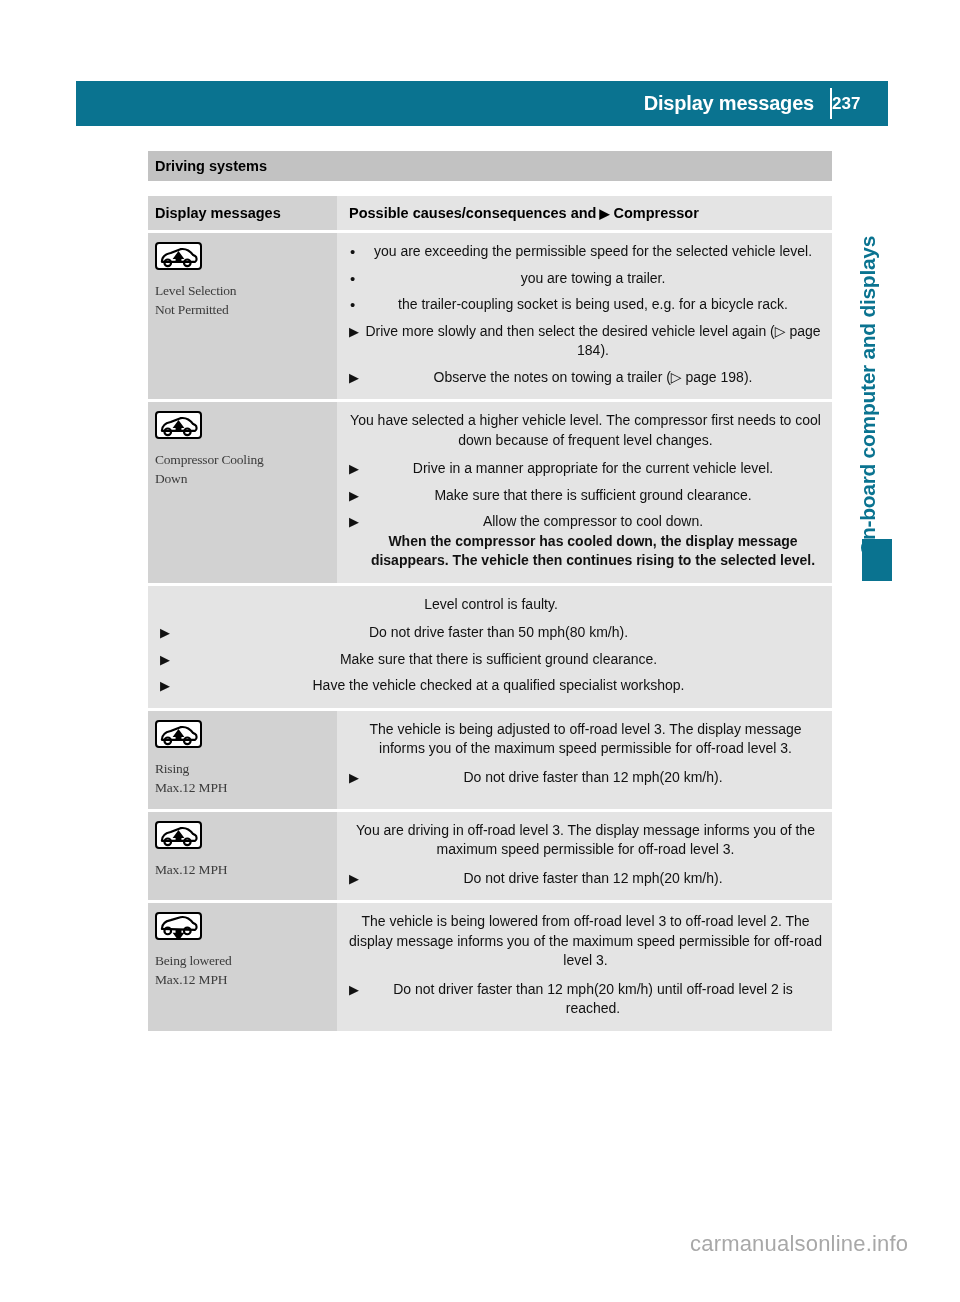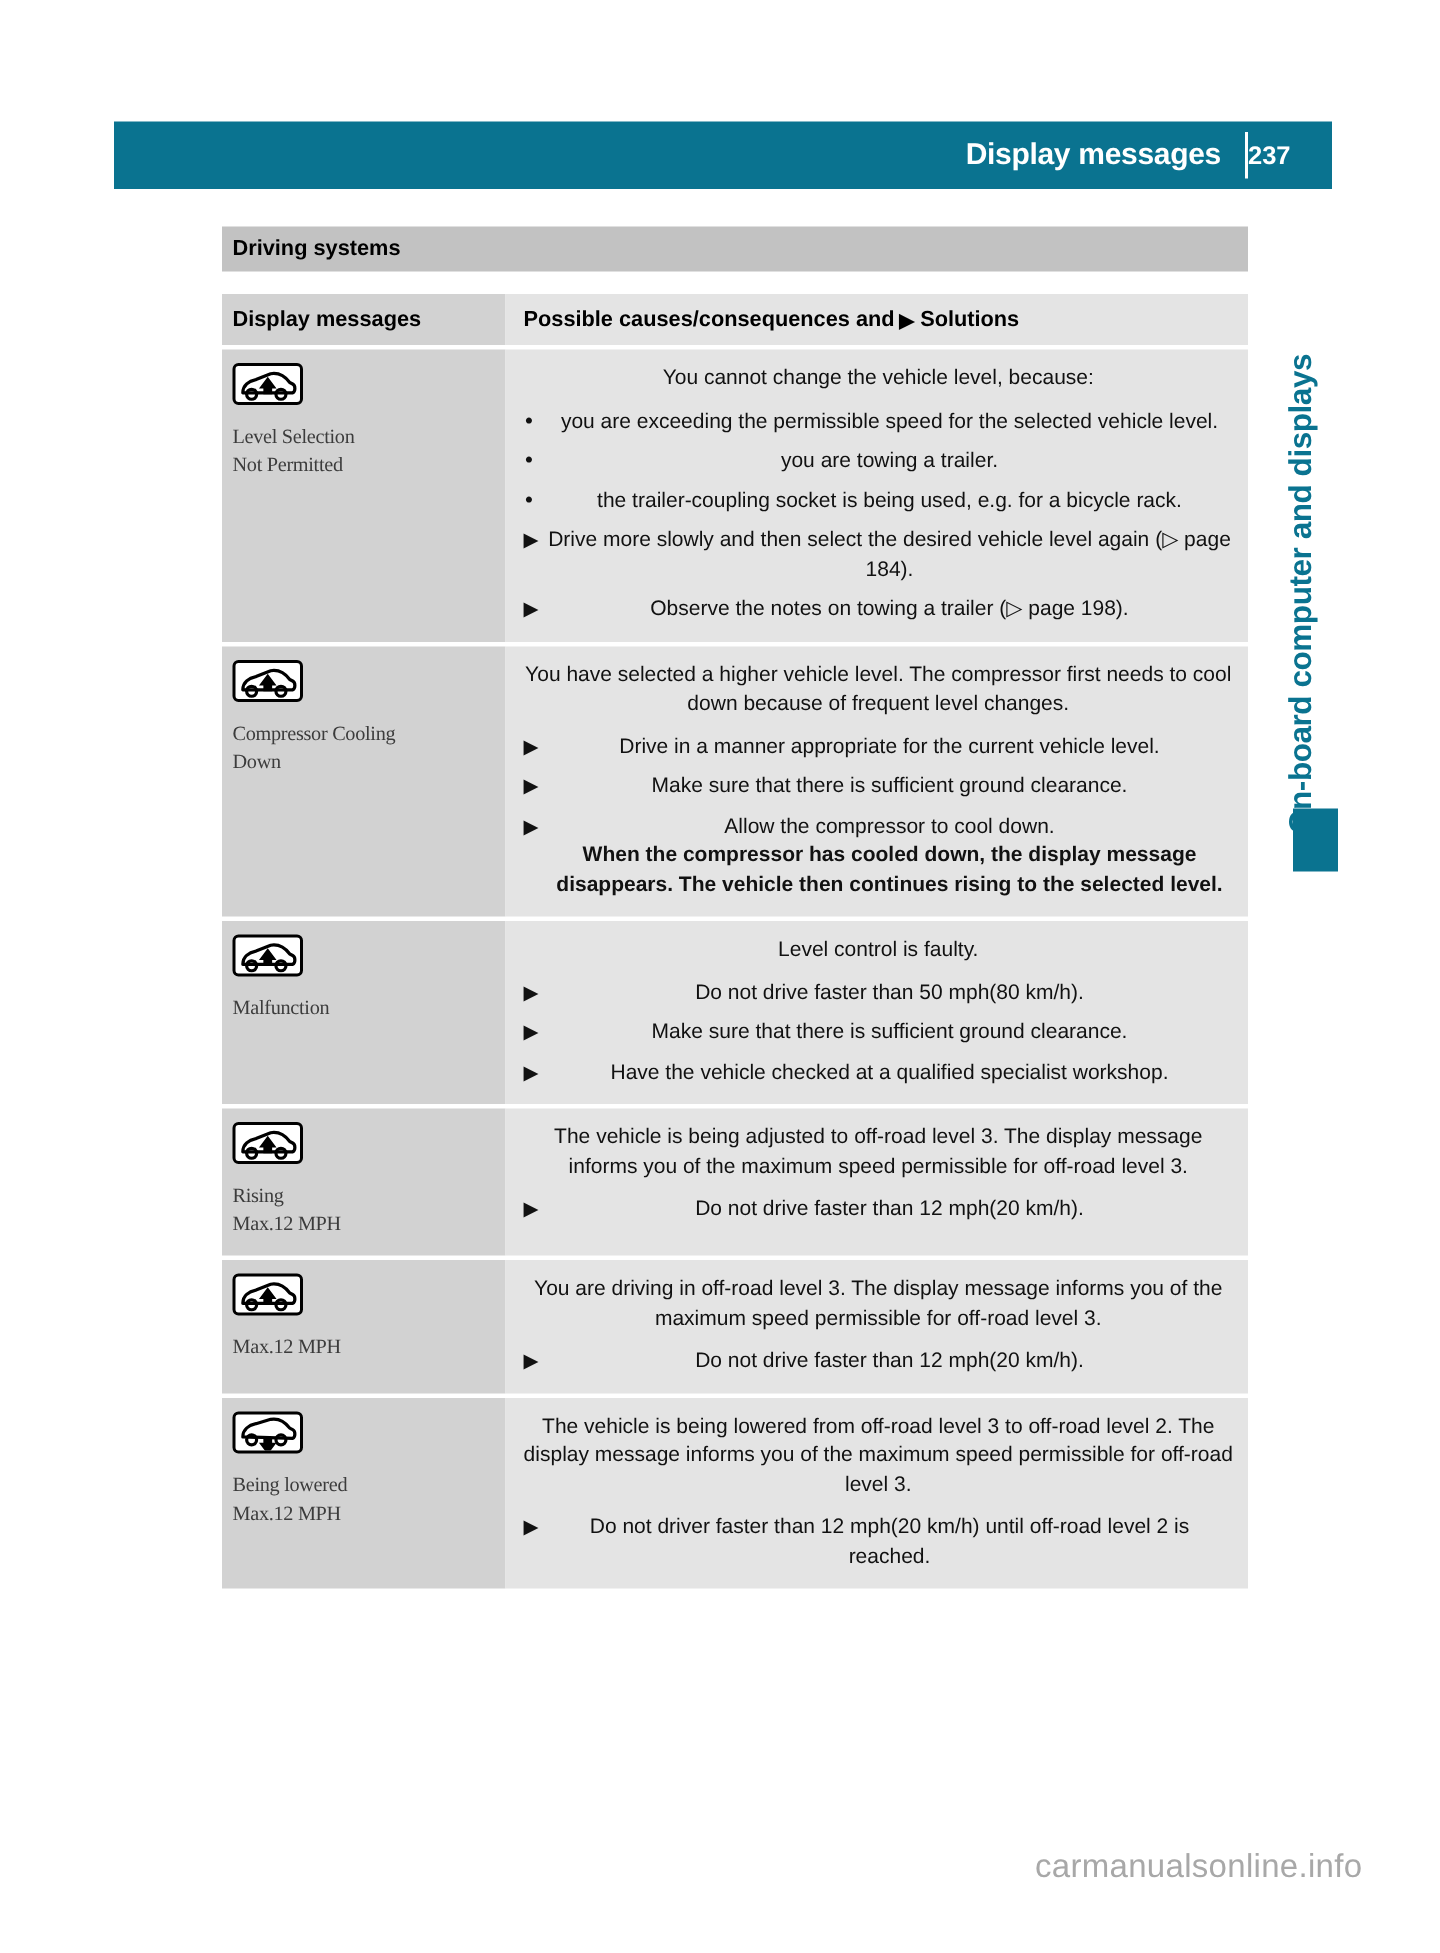--- a/index.html
+++ b/index.html
@@ -227,40 +227,39 @@
     <span>Driving systems</span>
   </div>
 
   <div class="table-row head-row">
     <div class="col-left">
       <span>Display messages</span>
     </div>
     <div class="col-right">
       <span>Possible causes/consequences and</span>
       <span class="solutions-tri">▶</span>
-      <span>Solutions</span>
+      <span>Compressor</span>
     </div>
   </div>
 
   <div id="rows-container">
       <div class="table-row">
         <div class="col-left">
           <div class="msg-icon">
             <svg width="43" height="24" viewBox="0 0 44 24">
               <path d="M5 18 C5 13 9 10 14 9 L24 5 C30 4 34 7 37 11 L39 12 C41 13 41 17 39 18 Z" fill="none" stroke="#000" stroke-width="2.2" stroke-linejoin="round"></path>
               <circle cx="11" cy="19" r="3.4" fill="none" stroke="#000" stroke-width="2.2"></circle>
               <circle cx="31" cy="19" r="3.4" fill="none" stroke="#000" stroke-width="2.2"></circle>
               <polygon points="22,7 28,15 25,15 25,19 19,19 19,15 16,15" fill="#000"></polygon>
             </svg>
           </div>
           <div class="lcd-text">Level Selection
 Not Permitted</div>
         </div>
         <div class="col-right">
-          <p class="intro">You cannot change the vehicle level, because:</p>
           <ul class="items">
             <li class="items-li cause"><span class="marker">•</span><span>you are exceeding the permissible speed for the selected vehicle level.</span></li>
             <li class="items-li cause"><span class="marker">•</span><span>you are towing a trailer.</span></li>
             <li class="items-li cause"><span class="marker">•</span><span>the trailer-coupling socket is being used, e.g. for a bicycle rack.</span></li>
             <li class="items-li solution"><span class="marker">▶</span><span>Drive more slowly and then select the desired vehicle level again (▷ page 184).</span></li>
             <li class="items-li solution"><span class="marker">▶</span><span>Observe the notes on towing a trailer (▷ page 198).</span></li>
           </ul>
         </div>
       </div>
       <div class="table-row">
@@ -279,70 +278,59 @@
         <div class="col-right">
           <p class="intro">You have selected a higher vehicle level. The compressor first needs to cool down because of frequent level changes.</p>
           <ul class="items">
             <li class="items-li solution"><span class="marker">▶</span><span>Drive in a manner appropriate for the current vehicle level.</span></li>
             <li class="items-li solution"><span class="marker">▶</span><span>Make sure that there is sufficient ground clearance.</span></li>
             <li class="items-li solution"><span class="marker">▶</span><span>Allow the compressor to cool down.</span><span class="sub-line">When the compressor has cooled down, the display message disappears. The vehicle then continues rising to the selected level.</span></li>
           </ul>
         </div>
       </div>
       <div class="table-row">
+        <div class="col-right">
+          <p class="intro">Level control is faulty.</p>
+          <ul class="items">
+            <li class="items-li solution"><span class="marker">▶</span><span>Do not drive faster than 50 mph(80 km/h).</span></li>
+            <li class="items-li solution"><span class="marker">▶</span><span>Make sure that there is sufficient ground clearance.</span></li>
+            <li class="items-li solution"><span class="marker">▶</span><span>Have the vehicle checked at a qualified specialist workshop.</span></li>
+          </ul>
+        </div>
+      </div>
+      <div class="table-row">
         <div class="col-left">
           <div class="msg-icon">
             <svg width="43" height="24" viewBox="0 0 44 24">
               <path d="M5 18 C5 13 9 10 14 9 L24 5 C30 4 34 7 37 11 L39 12 C41 13 41 17 39 18 Z" fill="none" stroke="#000" stroke-width="2.2" stroke-linejoin="round"></path>
               <circle cx="11" cy="19" r="3.4" fill="none" stroke="#000" stroke-width="2.2"></circle>
               <circle cx="31" cy="19" r="3.4" fill="none" stroke="#000" stroke-width="2.2"></circle>
               <polygon points="22,7 28,15 25,15 25,19 19,19 19,15 16,15" fill="#000"></polygon>
             </svg>
           </div>
-          <div class="lcd-text">Malfunction</div>
-        </div>
-        <div class="col-right">
-          <p class="intro">Level control is faulty.</p>
-          <ul class="items">
-            <li class="items-li solution"><span class="marker">▶</span><span>Do not drive faster than 50 mph(80 km/h).</span></li>
-            <li class="items-li solution"><span class="marker">▶</span><span>Make sure that there is sufficient ground clearance.</span></li>
-            <li class="items-li solution"><span class="marker">▶</span><span>Have the vehicle checked at a qualified specialist workshop.</span></li>
+          <div class="lcd-text">Rising
+Max.12 MPH</div>
+        </div>
+        <div class="col-right">
+          <p class="intro">The vehicle is being adjusted to off-road level 3. The display message informs you of the maximum speed permissible for off-road level 3.</p>
+          <ul class="items">
+            <li class="items-li solution"><span class="marker">▶</span><span>Do not drive faster than 12 mph(20 km/h).</span></li>
           </ul>
         </div>
       </div>
       <div class="table-row">
         <div class="col-left">
           <div class="msg-icon">
             <svg width="43" height="24" viewBox="0 0 44 24">
               <path d="M5 18 C5 13 9 10 14 9 L24 5 C30 4 34 7 37 11 L39 12 C41 13 41 17 39 18 Z" fill="none" stroke="#000" stroke-width="2.2" stroke-linejoin="round"></path>
               <circle cx="11" cy="19" r="3.4" fill="none" stroke="#000" stroke-width="2.2"></circle>
               <circle cx="31" cy="19" r="3.4" fill="none" stroke="#000" stroke-width="2.2"></circle>
               <polygon points="22,7 28,15 25,15 25,19 19,19 19,15 16,15" fill="#000"></polygon>
             </svg>
           </div>
-          <div class="lcd-text">Rising
-Max.12 MPH</div>
-        </div>
-        <div class="col-right">
-          <p class="intro">The vehicle is being adjusted to off-road level 3. The display message informs you of the maximum speed permissible for off-road level 3.</p>
-          <ul class="items">
-            <li class="items-li solution"><span class="marker">▶</span><span>Do not drive faster than 12 mph(20 km/h).</span></li>
-          </ul>
-        </div>
-      </div>
-      <div class="table-row">
-        <div class="col-left">
-          <div class="msg-icon">
-            <svg width="43" height="24" viewBox="0 0 44 24">
-              <path d="M5 18 C5 13 9 10 14 9 L24 5 C30 4 34 7 37 11 L39 12 C41 13 41 17 39 18 Z" fill="none" stroke="#000" stroke-width="2.2" stroke-linejoin="round"></path>
-              <circle cx="11" cy="19" r="3.4" fill="none" stroke="#000" stroke-width="2.2"></circle>
-              <circle cx="31" cy="19" r="3.4" fill="none" stroke="#000" stroke-width="2.2"></circle>
-              <polygon points="22,7 28,15 25,15 25,19 19,19 19,15 16,15" fill="#000"></polygon>
-            </svg>
-          </div>
           <div class="lcd-text">Max.12 MPH</div>
         </div>
         <div class="col-right">
           <p class="intro">You are driving in off-road level 3. The display message informs you of the maximum speed permissible for off-road level 3.</p>
           <ul class="items">
             <li class="items-li solution"><span class="marker">▶</span><span>Do not drive faster than 12 mph(20 km/h).</span></li>
           </ul>
         </div>
       </div>
       <div class="table-row">

